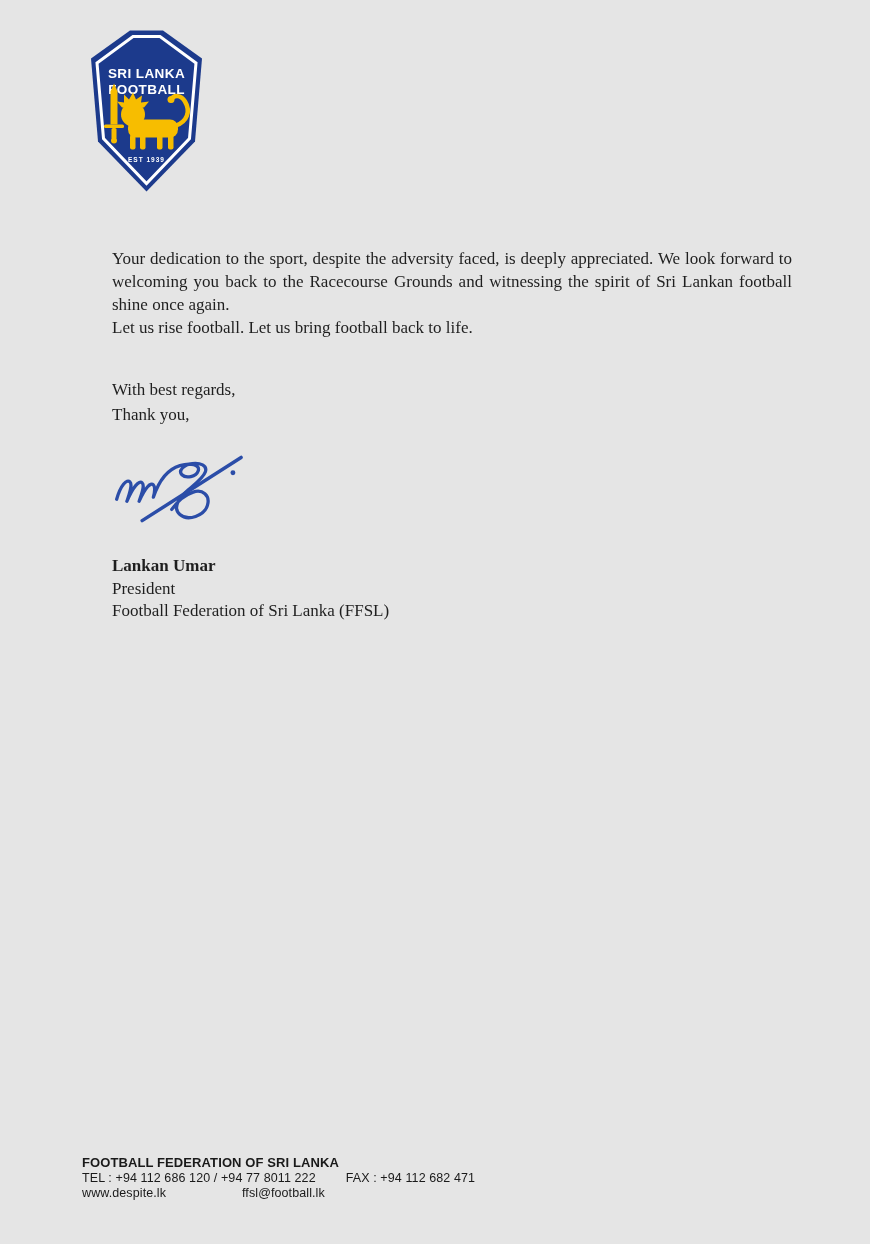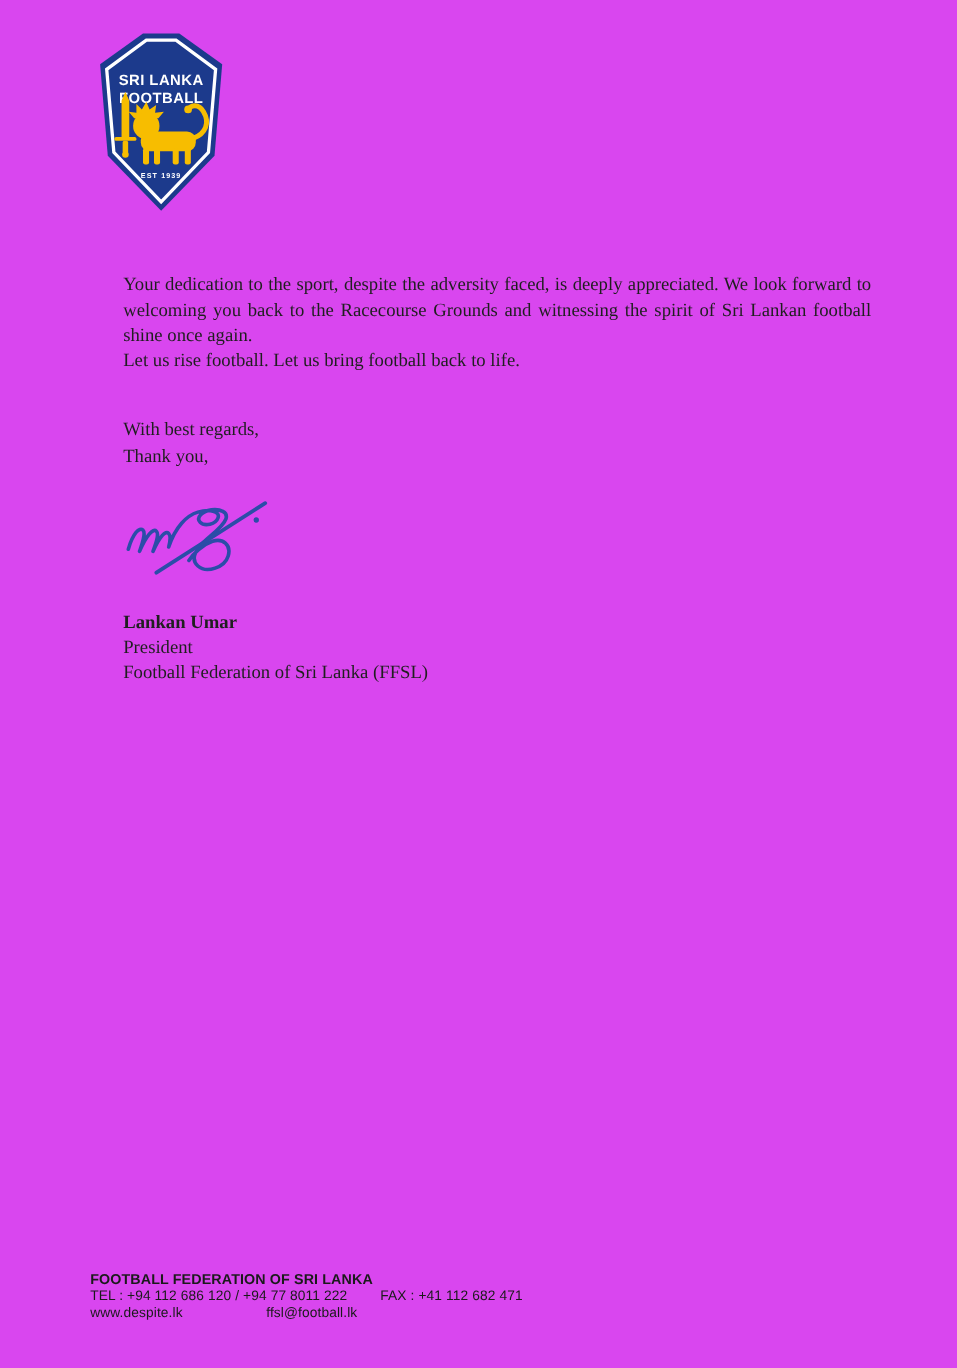--- a/index.html
+++ b/index.html
@@ -1,20 +1,20 @@
 <!DOCTYPE html>
 <html><head>
 <meta charset="utf-8">
 <style>
   html, body { margin: 0; padding: 0; background: #ffffff; }
   .page {
     position: relative;
     width: 870px;
     height: 1244px;
-    background: #d946ef;
+    background: #e5e5e5;
     font-family: "Liberation Serif", serif;
     color: #1f1f1f;
     overflow: hidden;
   }
 
   
   .logo { position: absolute; left: 90px; top: 29px; width: 113px; height: 164px; }
   .logo svg { width: 100%; height: 100%; display: block; }
   .logo-title {
     font-family: "Liberation Sans", sans-serif;
@@ -132,20 +132,20 @@
 
   <div class="sig-block">
     <div class="sig-name">Lankan Umar</div>
     <div>President</div>
     <div>Football Federation of Sri Lanka (FFSL)</div>
   </div>
 
   <div class="footer">
     <div class="f-org">FOOTBALL FEDERATION OF SRI LANKA</div>
     <div class="f-telfax">
-      <span class="f-tel">TEL : +94 112 686 120 / +94 77 8011 222</span><span>FAX : +41 112 682 471</span>
+      <span class="f-tel">TEL : +94 112 686 120 / +94 77 8011 222</span><span>FAX : +94 112 682 471</span>
     </div>
     <div>
       <span class="f-web">www.despite.lk</span><span>ffsl@football.lk</span>
     </div>
   </div>
 
 </div>
 
 </body></html>

